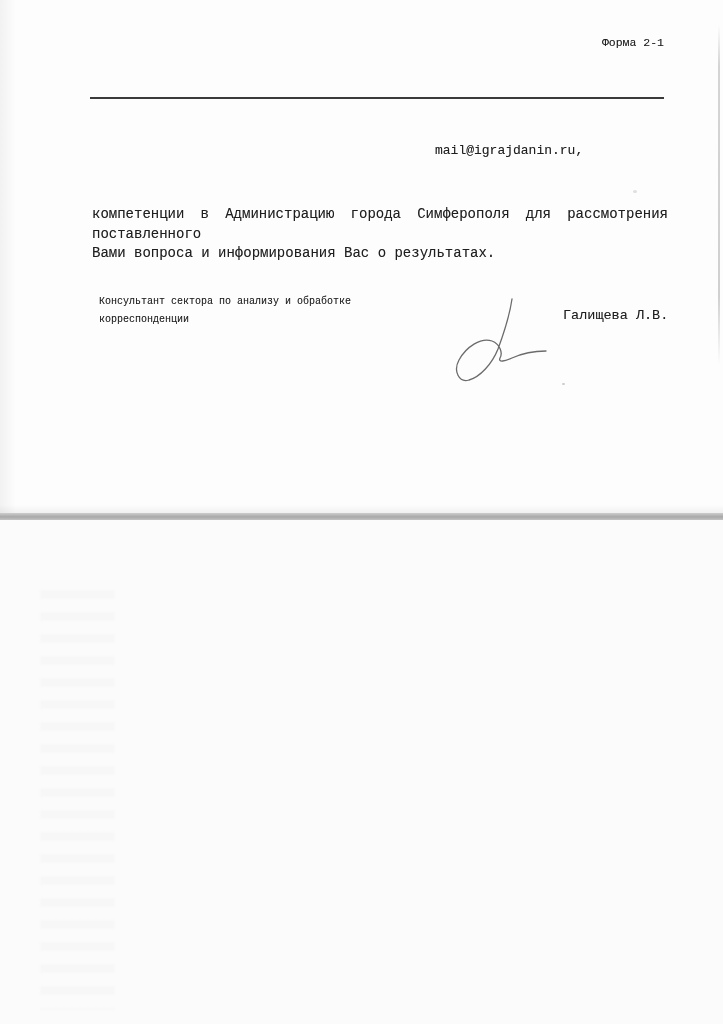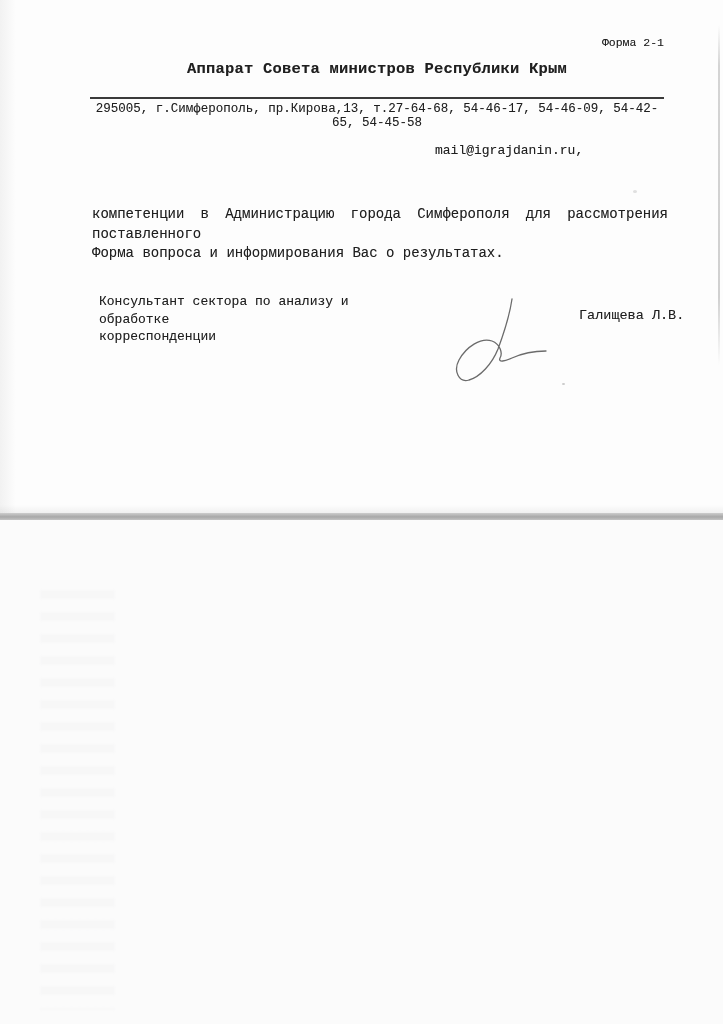--- a/index.html
+++ b/index.html
@@ -114,28 +114,27 @@
     text-shadow: 0 0 0.5px rgba(20,20,20,0.35);
   }
   .body-line { text-align: justify; text-align-last: justify; }
   .body-line.first { text-indent: 52px; }
   .body-line.last { text-align: left; text-align-last: left; }
   .bi { font-weight: bold; font-style: italic; }
   .role-block {
     position: absolute;
     left: 99px; top: 293px;
     width: 320px;
-    font-size: 13px;
+    font-size: 10px;
     line-height: 17.5px;
     text-shadow: 0 0 0.5px rgba(20,20,20,0.35);
   }
   .signatory-name {
     top: 308px; left: 563px;
     font-size: 13.5px;
-    margin-left: 16px;
   }
   .sig-svg {
     position: absolute;
     left: 448px; top: 292px;
     width: 108px; height: 100px;
   }
 </style>
 </head>
 <body>
 
@@ -146,30 +145,28 @@
   <div class="edge-band"></div>
   <div class="lower-area"></div>
   <div class="ghost-bleed"></div>
   <div class="right-edge-line"></div>
   <div class="speck speck-a"></div>
   <div class="speck speck-b"></div>
 
   <div class="txt form-label">Форма 2-1</div>
 
   <div class="letterhead">
-    <div class="org-title">Аппарат Совета министров Республики Крым</div>
   </div>
   <div class="head-rule"></div>
-  <div class="org-address">295005, г.Симферополь, пр.Кирова,13, т.27-64-68, 54-46-17, 54-46-09, 54-42-65, 54-45-58</div>
 
   <div class="txt recipient-email">mail@igrajdanin.ru,</div>
 
   <div class="body-par">
     <div class="body-line">компетенции в Администрацию города Симферополя для рассмотрения поставленного</div>
-    <div class="body-line last">Форма вопроса и информирования Вас о результатах.</div>
+    <div class="body-line last">Вами вопроса и информирования Вас о результатах.</div>
   </div>
 
   <div class="role-block">
     <div>Консультант сектора по анализу и обработке</div>
     <div>корреспонденции</div>
   </div>
 
   <svg class="sig-svg" viewBox="448 292 108 100" xmlns="http://www.w3.org/2000/svg">
     <path d="M 512 299
              C 510 313 505 330 498 349

